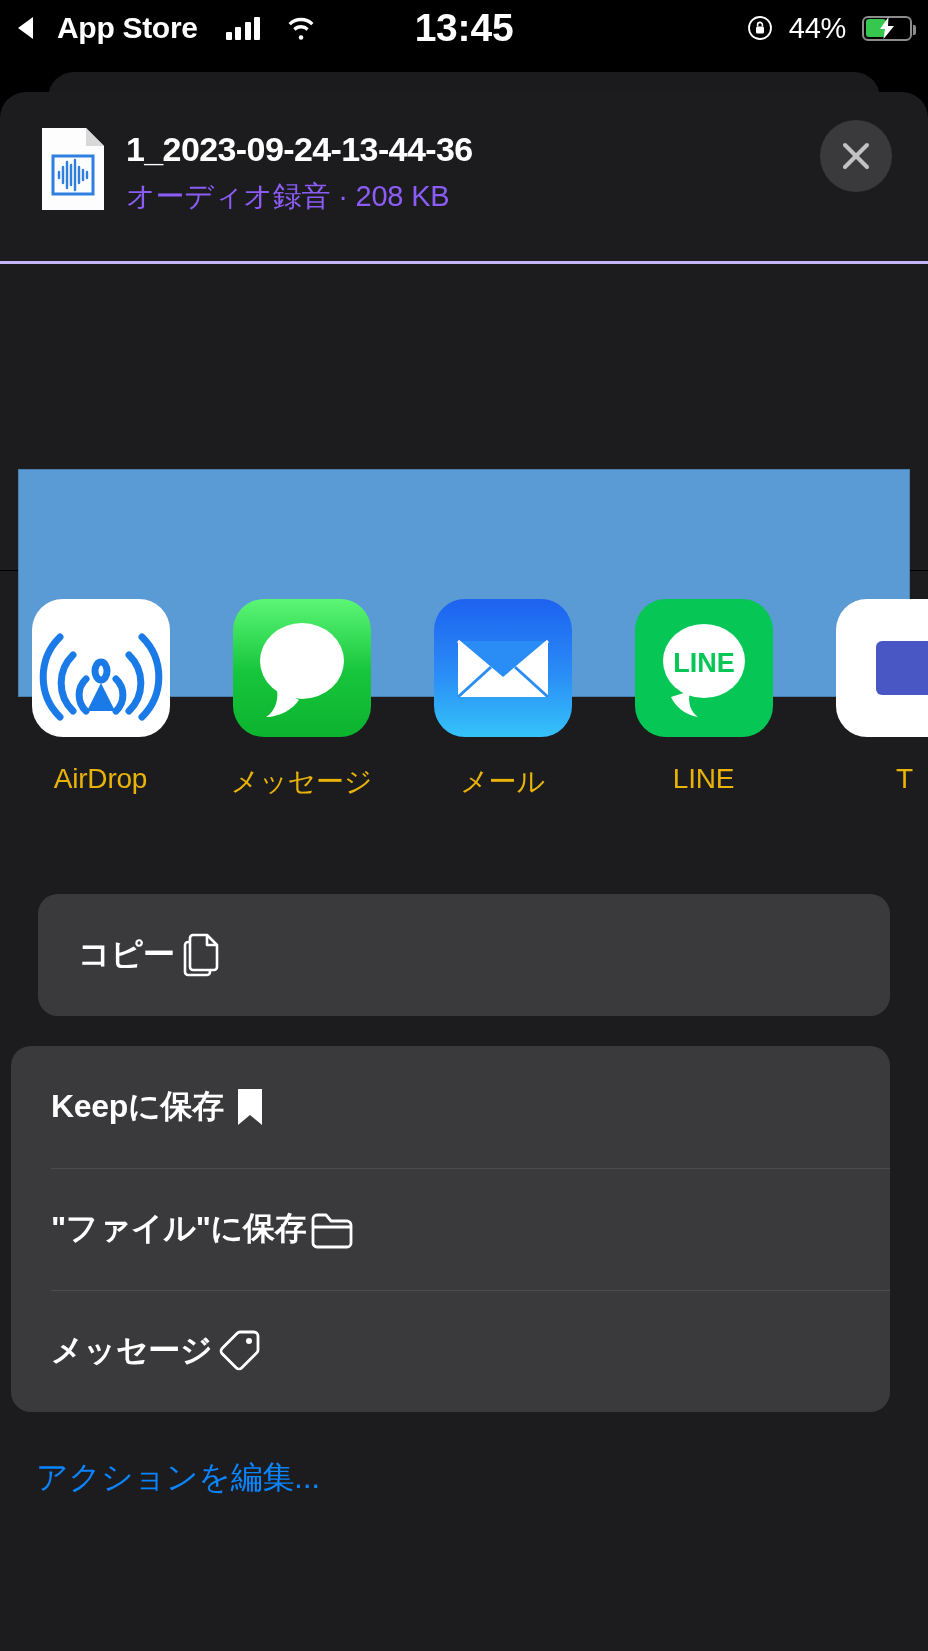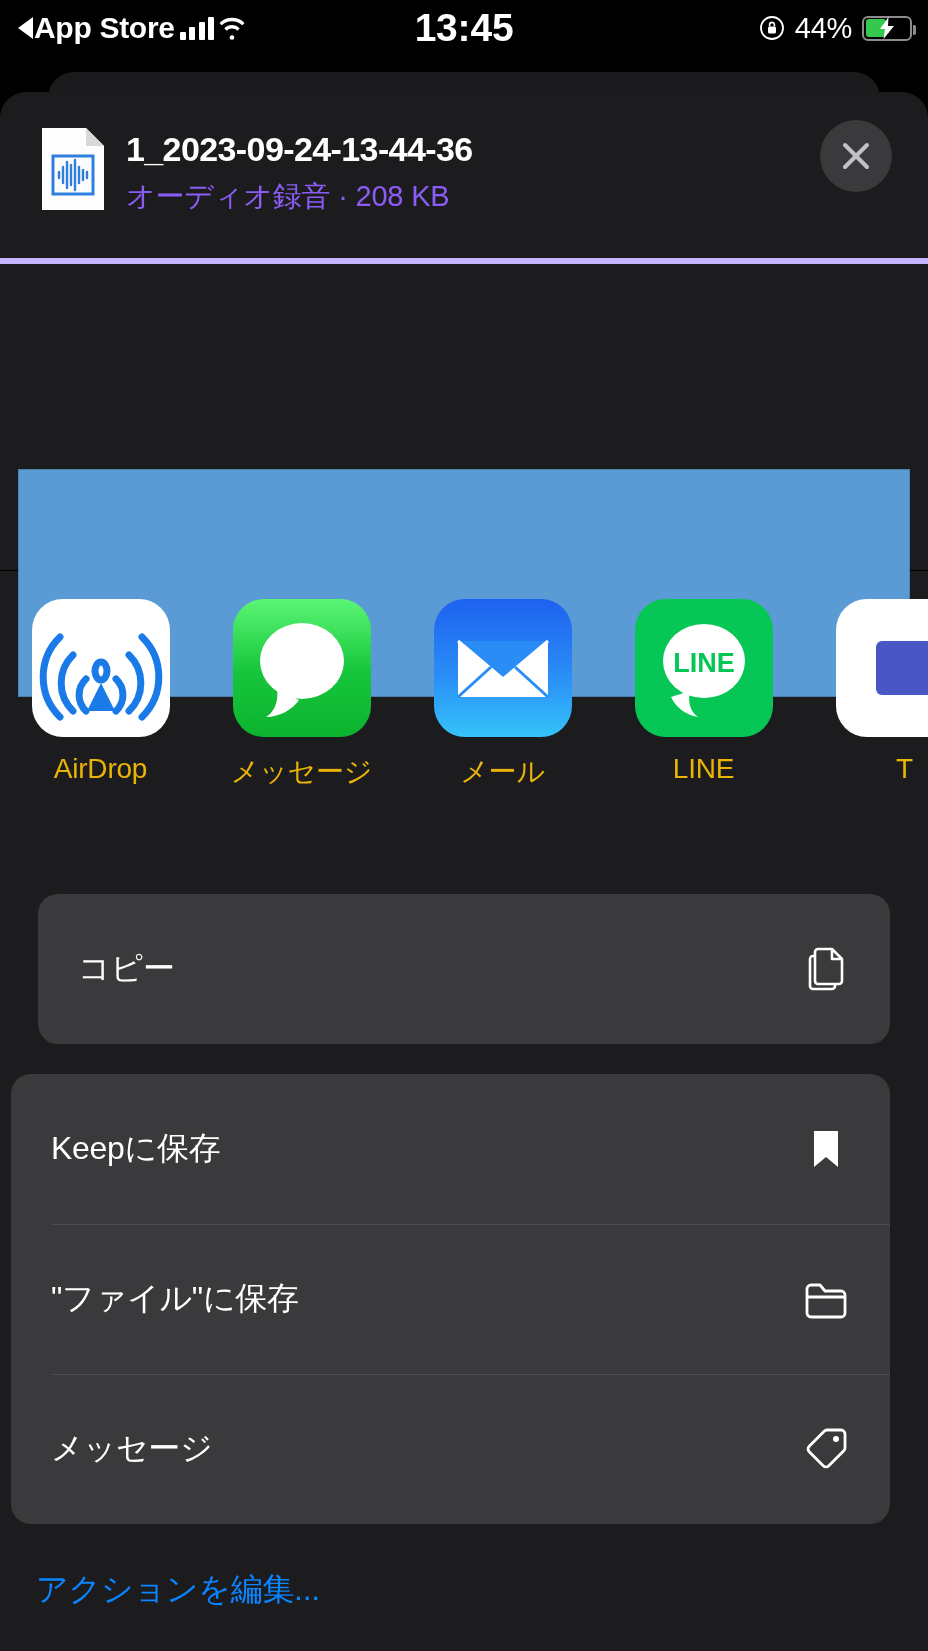--- a/index.html
+++ b/index.html
@@ -24,21 +24,21 @@
     background: #000000;
     display: flex;
     align-items: center;
     color: #ffffff;
   }
   .sb-left {
     position: absolute;
     left: 18px;
     display: flex;
     align-items: center;
-    gap: 1px;
+    gap: 24px;
   }
   .sb-back-arrow {
     width: 0; height: 0;
     border-top: 11px solid transparent;
     border-bottom: 11px solid transparent;
     border-right: 15px solid #ffffff;
     display: block;
   }
   .sb-carrier {
     font-size: 30px;
@@ -70,21 +70,21 @@
     text-align: center;
     font-size: 39px;
     font-weight: 600;
     letter-spacing: -0.2px;
   }
   .sb-right {
     position: absolute;
     right: 16px;
     display: flex;
     align-items: center;
-    gap: 10px;
+    gap: 16px;
   }
   .sb-lock { width: 26px; height: 26px; }
   .sb-battery-pct {
     font-size: 29px;
     font-weight: 500;
     letter-spacing: -0.3px;
   }
   .sb-battery {
     position: relative;
     width: 50px;
@@ -133,21 +133,21 @@
     height: 1559px;
     background: #1C1C1E;
     border-radius: 26px 26px 0 0;
     overflow: hidden;
   }
 
   
   .sheet-header {
     position: relative;
     height: 172px;
-    border-bottom: 6px solid #c4b5fd;
+    border-bottom: 3px solid #c4b5fd;
     box-sizing: border-box;
   }
   .doc-icon {
     position: absolute;
     left: 40px;
     top: 34px;
     width: 66px;
     height: 86px;
   }
   .header-text {
@@ -214,20 +214,21 @@
     padding-top: 28px;
     overflow: hidden;
   }
   .app-item {
     width: 201px;
     flex: 0 0 201px;
     display: flex;
     flex-direction: column;
     align-items: center;
     cursor: pointer;
+    gap: 10px;
   }
   .app-icon {
     width: 138px;
     height: 138px;
     border-radius: 31px;
     position: relative;
     overflow: hidden;
     display: flex;
     align-items: center;
     justify-content: center;
@@ -249,27 +250,27 @@
   .action-group {
     margin: 0 38px;
     background: #3A3A3C;
     border-radius: 20px;
     overflow: hidden;
   }
   .group-copy { margin-top: 50px; }
   .group-save { margin-top: 30px; margin-left: 11px; }
   .action-row {
     position: relative;
-    height: 150px;
-    display: flex;
-    align-items: center;
-    justify-content: space-between;
+    height: 122px;
+    display: flex;
+    align-items: center;
     padding: 0 38px 0 40px;
     cursor: pointer;
     box-sizing: border-box;
+    font-weight: bold;
   }
   .action-row + .action-row::before {
     content: "";
     position: absolute;
     left: 40px; right: 0; top: 0;
     height: 1px;
     background: #4C4C4E;
   }
   .action-label {
     font-size: 32px;

